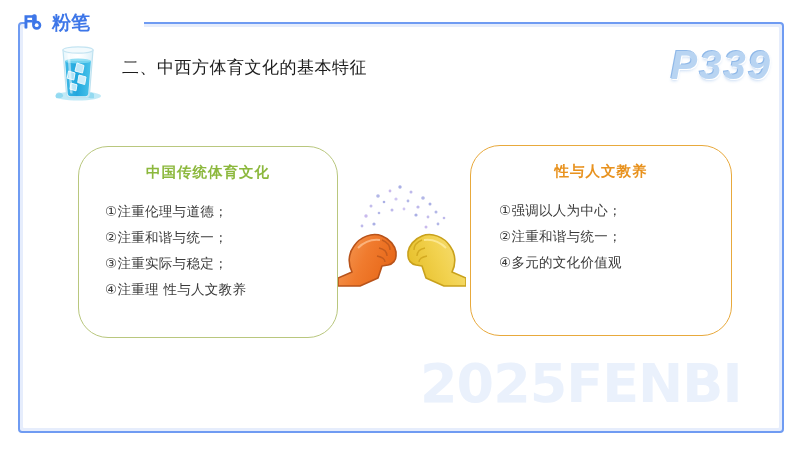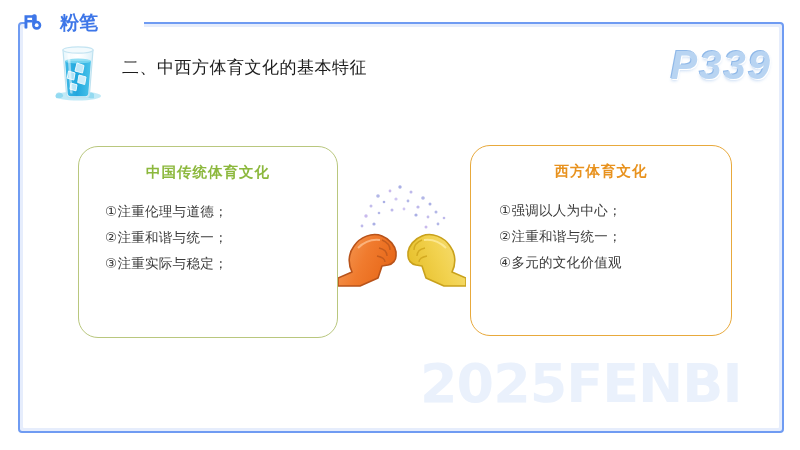--- a/index.html
+++ b/index.html
@@ -49,21 +49,21 @@
     background: #ffffff;
   }
 
   
   .logo {
     position: absolute;
     left: 22px;
     top: 10px;
     display: flex;
     align-items: center;
-    gap: 16px;
+    gap: 8px;
     height: 24px;
   }
   .logo-mark {
     width: 22px;
     height: 20px;
     position: relative;
   }
   .logo-text {
     font-size: 19px;
     font-weight: bold;
@@ -119,21 +119,21 @@
     letter-spacing: -1px;
     white-space: nowrap;
     font-family: "DejaVu Sans", sans-serif;
     user-select: none;
   }
 
   
   .card {
     position: absolute;
     box-sizing: border-box;
-    border-radius: 20px;
+    border-radius: 30px;
     background: transparent;
   }
   .card-left {
     left: 78px;
     top: 146px;
     width: 260px;
     height: 192px;
     border: 1.4px solid #b9c77e;
   }
   .card-right {
@@ -240,25 +240,26 @@
   <div class="page-number">P339</div>
 
   <div class="watermark">2025FENBI</div>
 
   <div class="card card-left">
     <div class="card-title">中国传统体育文化</div>
     <ul class="card-list">
       <li>①注重伦理与道德；</li>
       <li>②注重和谐与统一；</li>
       <li>③注重实际与稳定；</li>
+      <li>④注重理 性与人文教养</li>
     </ul>
   </div>
 
   <div class="card card-right">
-    <div class="card-title">西方体育文化</div>
+    <div class="card-title">性与人文教养</div>
     <ul class="card-list">
       <li>①强调以人为中心；</li>
       <li>②注重和谐与统一；</li>
       <li>④多元的文化价值观</li>
     </ul>
   </div>
 
   <span class="fistbump">
     <svg width="128" height="120" viewBox="0 0 128 120" xmlns="http://www.w3.org/2000/svg">
       <defs>

